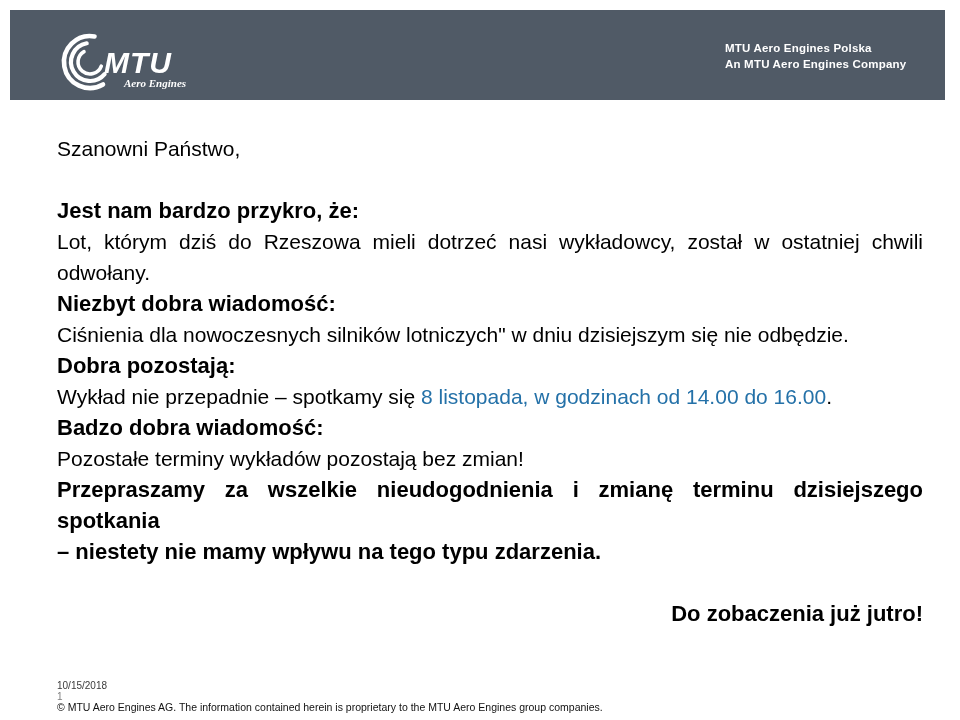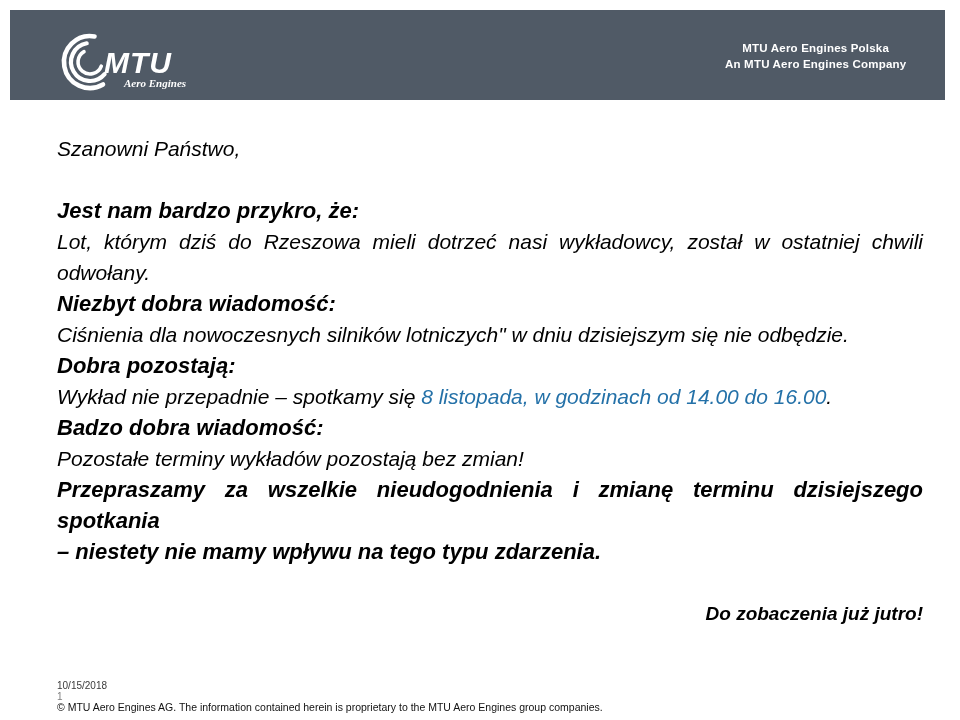--- a/index.html
+++ b/index.html
@@ -11,21 +11,20 @@
     font-family: "Liberation Sans", "DejaVu Sans", sans-serif;
     overflow: hidden;
   }
 
   
   .header-bar {
     position: absolute;
     left: 10px; top: 10px;
     width: 935px; height: 90px;
     background: var(--header-bar, #505a66);
-    text-align: center;
   }
   .logo {
     position: absolute;
     left: 48px; top: 16px;
     width: 140px; height: 68px;
   }
   .header-company {
     position: absolute;
     left: 715px; top: 31px;
     color: #ffffff;
@@ -37,29 +36,28 @@
   }
 
   
   .body-text {
     position: absolute;
     left: 57px; top: 133px;
     width: 866px;
     font-size: 21px;
     line-height: 31px;
     color: #000000;
-    font-style: italic;
   }
   .blank-line { height: 31px; }
   .h-bold { font-weight: bold; font-size: 22px; }
   .jline { text-align: justify; text-align-last: justify; }
   .highlight { color: var(--highlight-blue, #2471a8); }
   .closing {
     font-weight: bold;
-    font-size: 19px;
+    font-size: 22px;
     text-align: right;
   }
 
   
   .footer-row {
     position: absolute;
     left: 57px; top: 680px;
     width: 866px;
     display: flex;
     justify-content: space-between;

